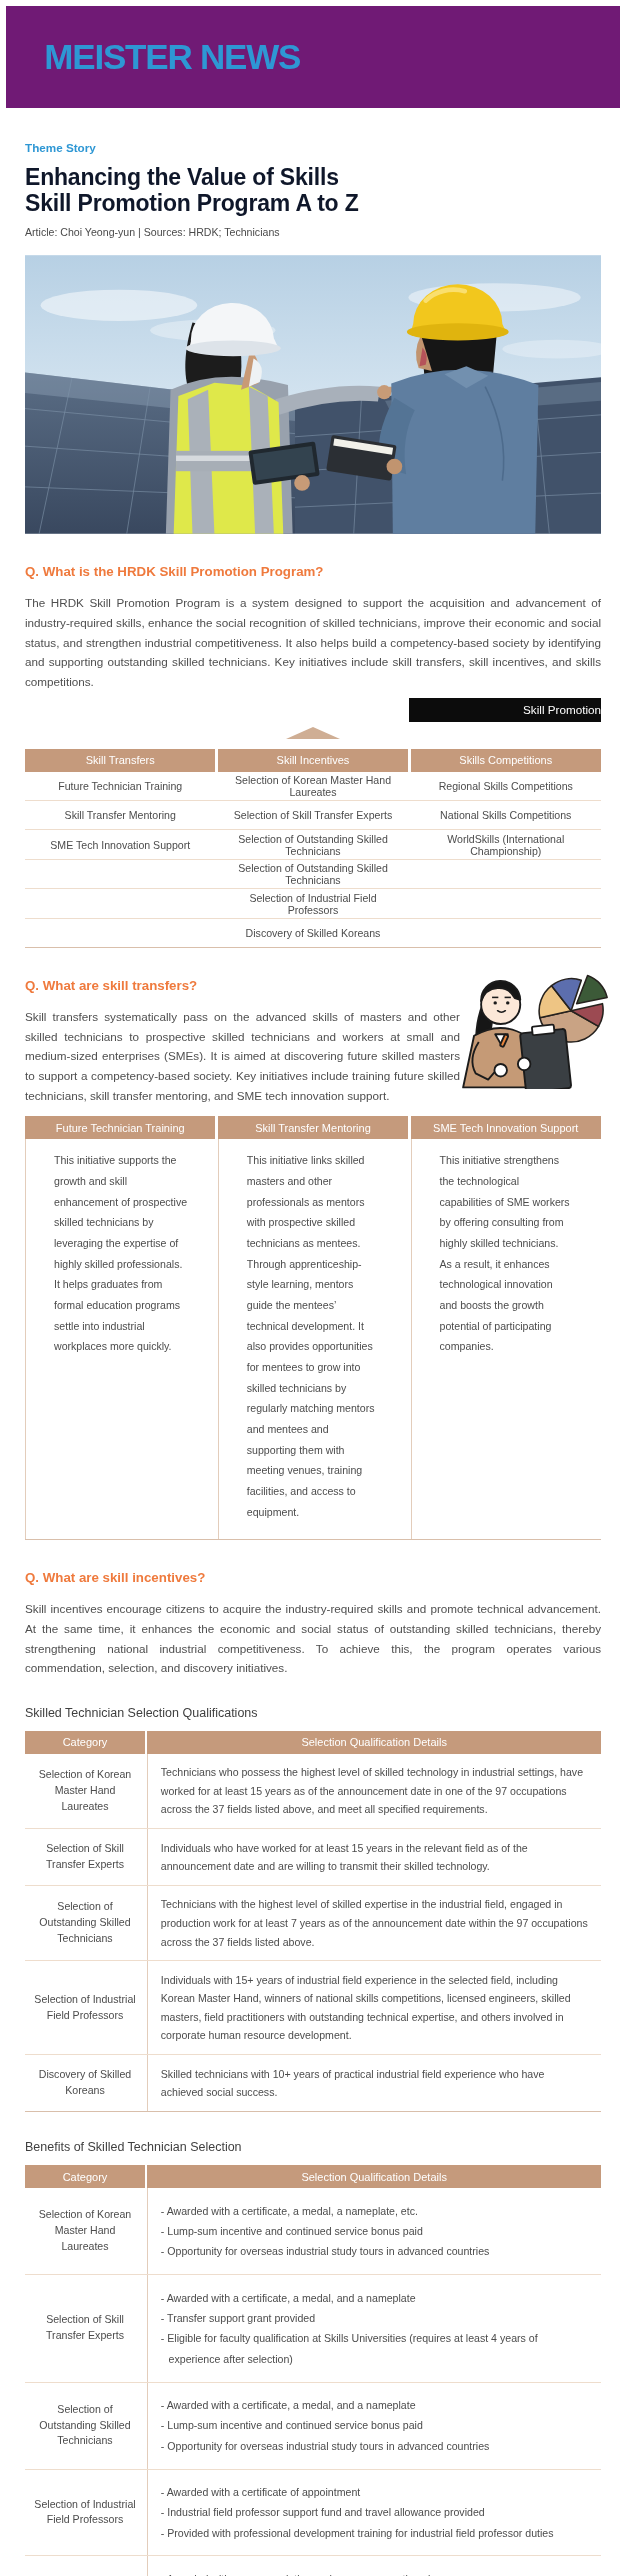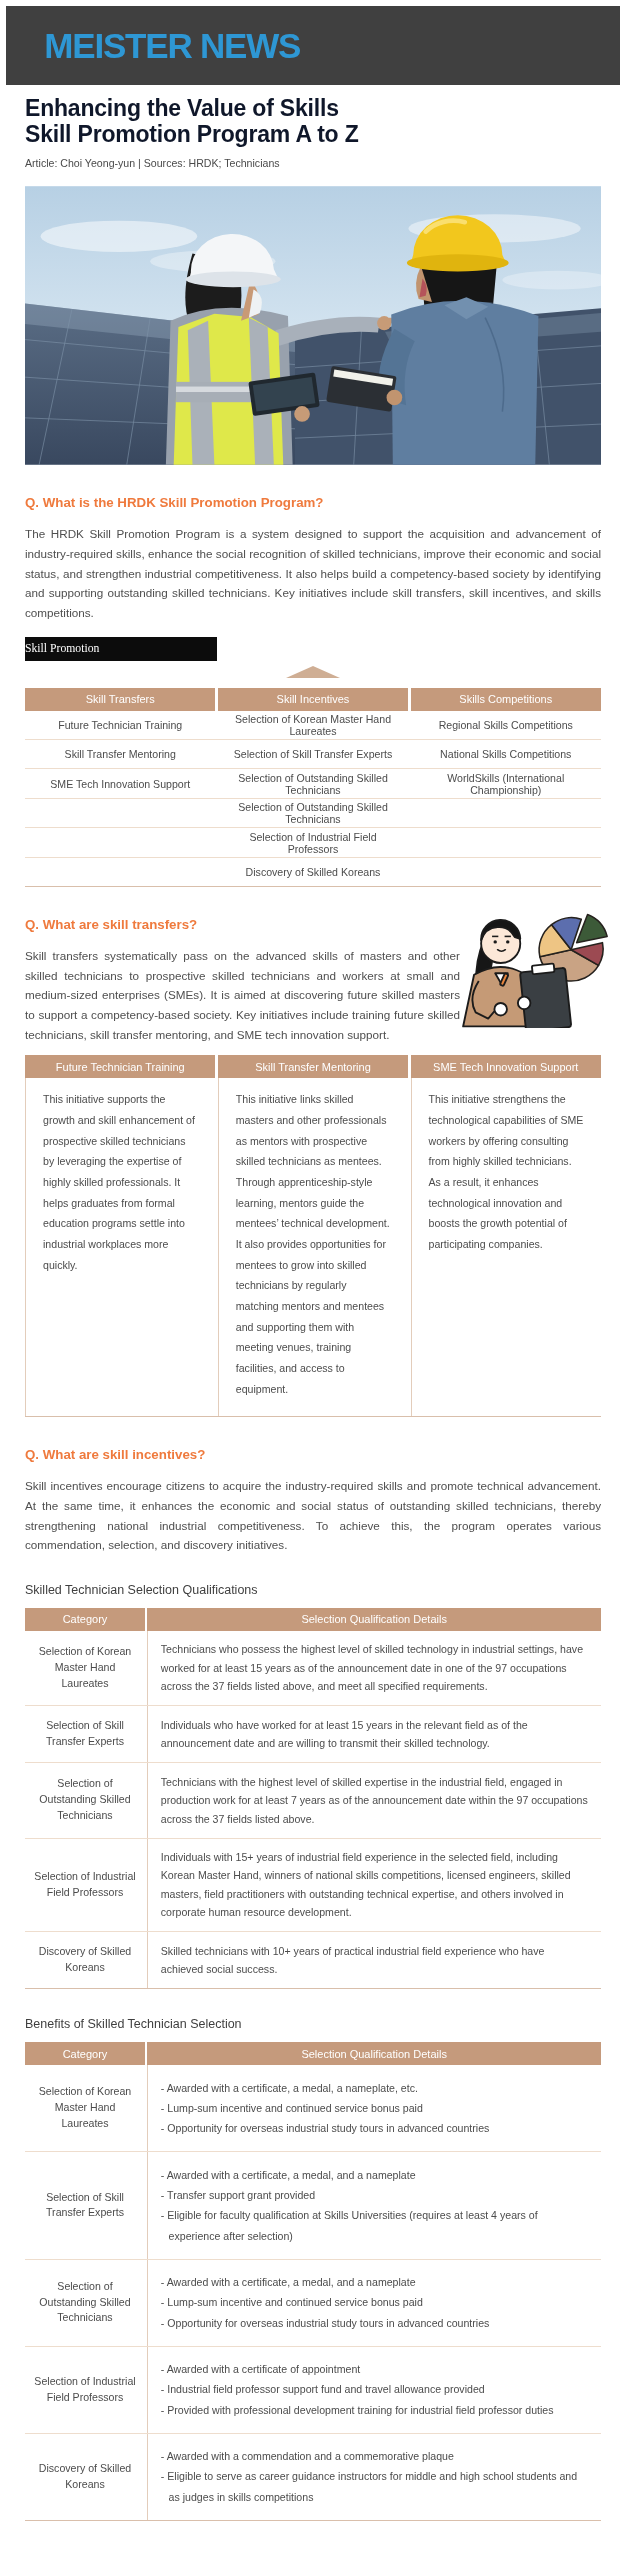--- a/index.html
+++ b/index.html
@@ -1,65 +1,66 @@
 <!DOCTYPE html>
 <html style="font-size:12.5px"><head>
 <meta charset="utf-8">
 <style>
   html,body{margin:0;padding:0;background:#fff;}
   body{width:626px;font-family:"Liberation Sans",sans-serif;color:#4c4c4c;}
-  .band{margin:6.3px;background:#404040;height:79px;display:flex;align-items:center;box-sizing:border-box;padding:0 17px 0 38px;}
+  .band{margin:6.3px;background:#701a75;height:102px;display:flex;align-items:center;box-sizing:border-box;padding:0 17px 0 38px;}
   .logo{font-size:35px;font-weight:800;color:#2e97d4;letter-spacing:-1.2px;white-space:nowrap;}
   .pills{margin-left:auto;display:flex;align-items:center;}
   .pill{border-radius:782px;font-size:12.5px;font-weight:700;color:#2e97d4;letter-spacing:0.4px;white-space:nowrap;}
   .pill-outline{border:1.6px solid #2e97d4;padding:12.5px 23.5px;position:relative;z-index:1;}
   .pill-solid{background:#fff;padding:14px 27px;margin-left:-20.3px;position:relative;z-index:2;}
   .content{padding:0 25px 44px;}
   .kicker{color:#2e97d4;font-size:11.7px;font-weight:700;margin-top:33px;}
   h1{font-size:23px;font-weight:800;color:#0f172a;line-height:1.16;margin:9.4px 0 0;letter-spacing:-0.2px;}
   .byline{font-size:10.6px;color:#4a4a4a;margin-top:9.4px;}
   .hero{margin-top:17px;height:279px;overflow:hidden;}
   .hero svg{display:block;}
   .q{color:#ef7a3d;font-size:13.3px;font-weight:700;margin:30px 0 0;}
   p.body{font-size:11.7px;line-height:1.68;color:#4f4f4f;text-align:justify;margin:14px 0 0;}
   .subhead{font-size:12.5px;color:#3f3f3f;margin:28px 0 0;font-weight:400;}
   
-  .diagram{margin-top:14px;text-align:left;font-family:Liberation Serif, serif;}
+  .diagram{margin-top:6px;text-align:right;}
   .diagram-box{display:inline-block;background:#0c0c0c;color:#fff;font-size:11.7px;width:192px;padding:5.5px 0;}
   .diagram-arrow{width:0;height:0;border-left:27px solid transparent;border-right:27px solid transparent;border-bottom:12.5px solid #cfae94;margin:5.5px auto 3.9px;}
   
   .gt{margin-top:9.4px;}
   .gt.mt{margin-top:11px;}
   .hrow{display:grid;column-gap:2.3px;}
   .t3{grid-template-columns:1fr 1fr 1fr;}
   .t2{grid-template-columns:120px 1fr;}
   .hcell{background:#c59a7c;color:#fff;font-size:11px;text-align:right;padding:5.5px 3.1px;display:flex;align-items:center;justify-content:center;}
   .row{display:grid;column-gap:2.3px;border-bottom:0.8px solid #eeddcd;font-size:10.6px;color:#4c4c4c;}
   .t-body .row:last-child{border-bottom:1.6px solid #d9bfab;}
   .cell-c{display:flex;align-items:center;justify-content:center;text-align:center;min-height:23.5px;padding:2.3px 6.3px;}
-  .cell-p{padding:11px 17px 17px;line-height:1.95;text-align:left;}
+  .cell-p{padding:11px 28px 17px;line-height:1.95;text-align:left;}
   .cell-d{padding:9.4px 12.5px;line-height:1.75;display:flex;flex-direction:column;justify-content:center;}
   .cell-cat{display:flex;align-items:center;justify-content:center;text-align:center;padding:6.3px 7.8px;line-height:1.5;}
   .cell-list{padding:12.5px 12.5px;line-height:1.92;}
   .cell-list div{padding-left:7.8px;text-indent:-7.8px;}
   .vl{border-left:0.8px solid #e3cdbb;}
   
   .q2wrap{position:relative;}
   .q2wrap p.body{width:435px;}
   .illus{position:absolute;top:-7.8px;right:-11px;width:160px;height:119px;}
 </style>
 </head>
 <body>
 
 <header class="band">
   <div class="logo">MEISTER NEWS</div>
 </header>
 
 <main class="content">
 
+  <div class="kicker">Theme Story</div>
   <h1><span>Enhancing the Value of Skills</span><br>
   <span>Skill Promotion Program A to Z</span></h1>
   <div class="byline">Article: Choi Yeong-yun | Sources: HRDK; Technicians</div>
 
   <div class="hero">
     <svg width="576" height="279" viewBox="0 0 736 356">
       <defs>
         <linearGradient id="sky" x1="0" y1="0" x2="0" y2="1">
           <stop offset="0" stop-color="#b7d0e4"></stop>
             <stop offset="0.55" stop-color="#d4e4f0"></stop>

